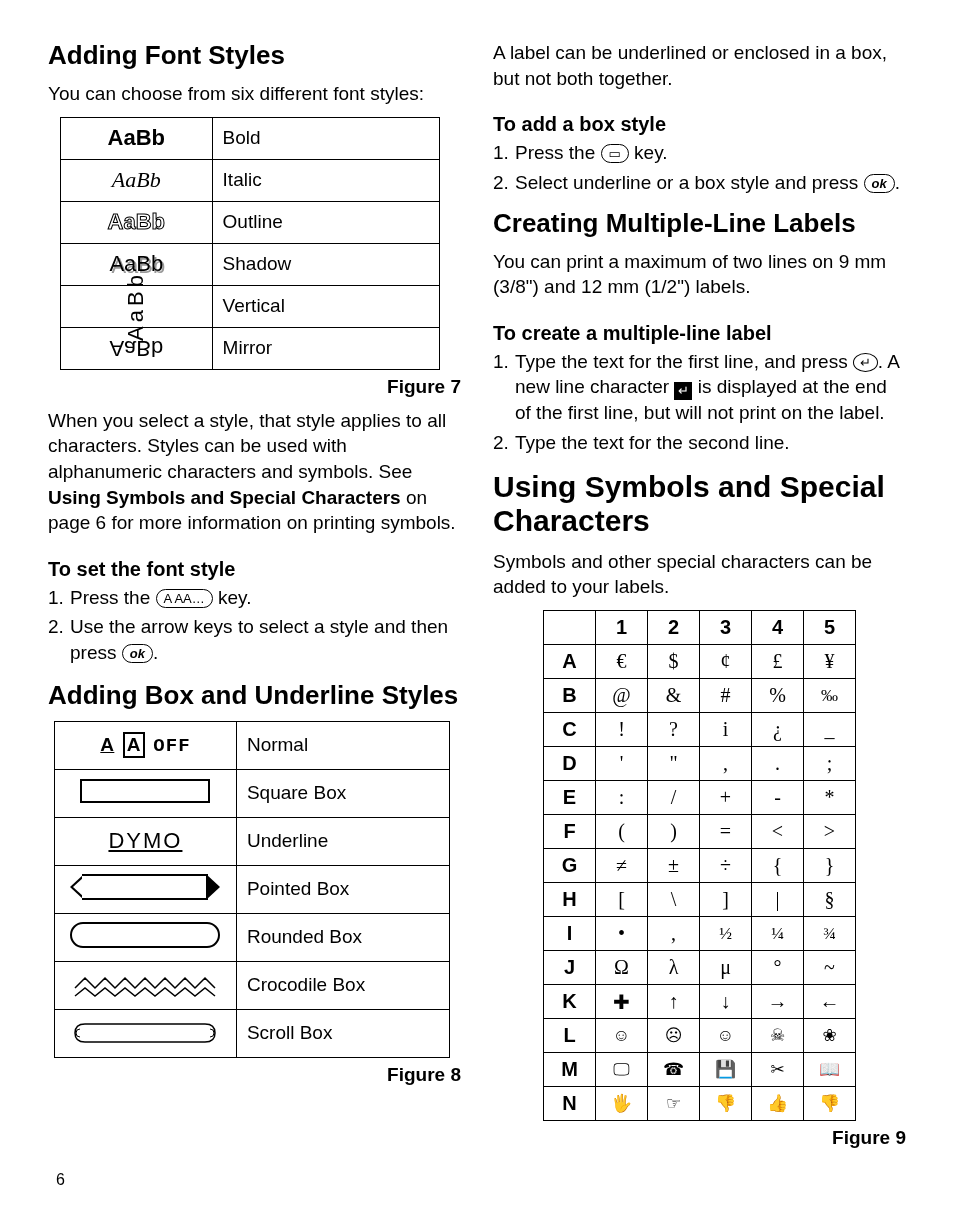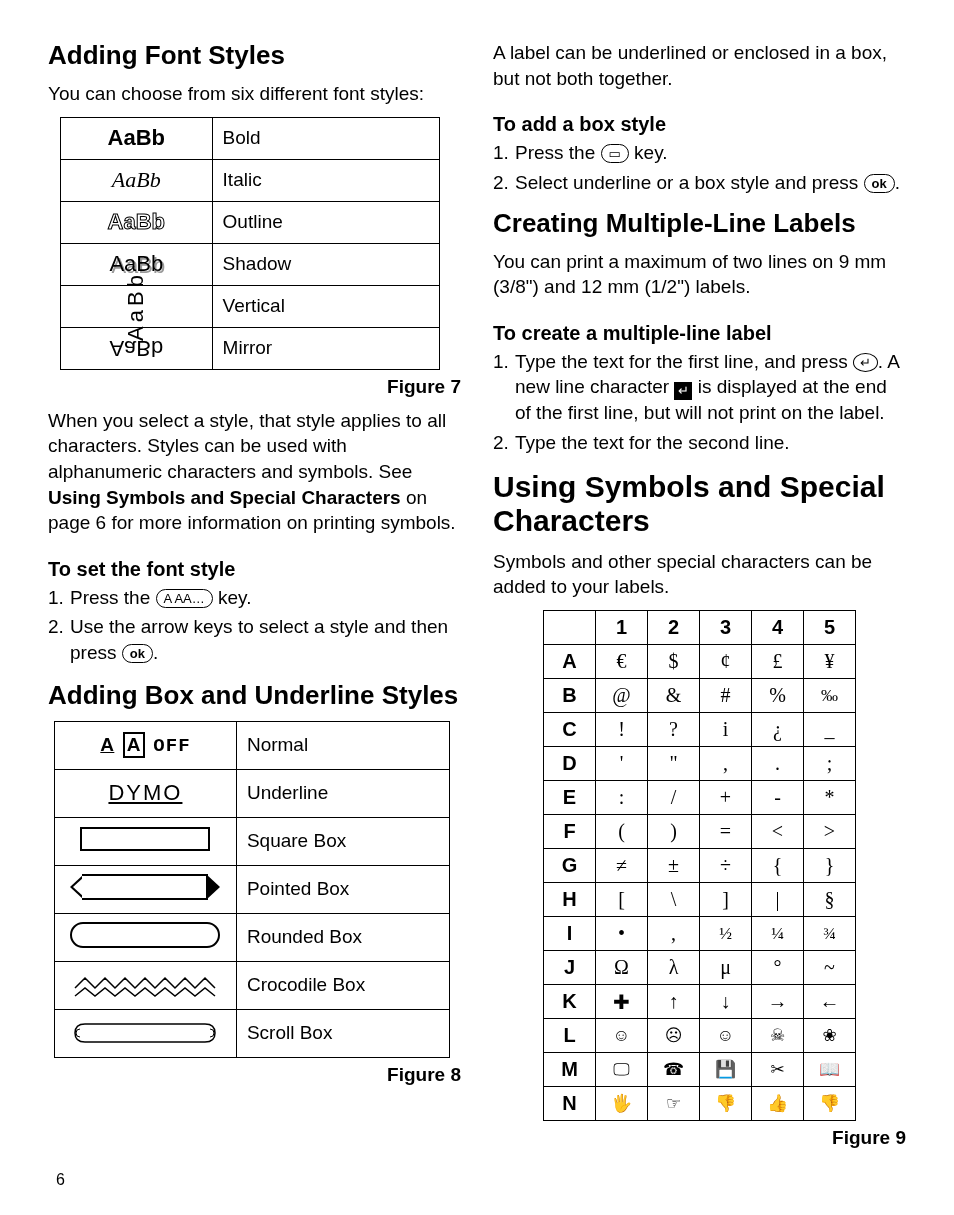--- a/index.html
+++ b/index.html
@@ -14,21 +14,21 @@
   .subhead { font-weight: 700; font-size: 20px; margin-top: 22px; margin-bottom: 4px; }
   ol.steps { list-style: none; counter-reset: step; padding-left: 0; font-size: 19px; line-height: 1.35; }
   ol.steps > li { counter-increment: step; padding-left: 22px; position: relative; margin-bottom: 4px; }
   ol.steps > li::before { content: counter(step) ". "; position: absolute; left: 0; }
   .keycap {
     display: inline-block; border: 1.5px solid #000; border-radius: 50%;
     padding: 0 6px; font-size: 13px; line-height: 17px; min-width: 20px; text-align: center;
     vertical-align: 1px;
   }
   .keycap.wide { border-radius: 12px; padding: 0 7px; }
-  .ok { font-weight: 700; text-align: center; }
+  .ok { font-style: italic; font-weight: 700; text-align: center; }
   .newline-inline { display:inline-block; background:#000; color:#fff; width:18px; height:18px; text-align:center; font-size:13px; line-height:18px; vertical-align:-2px; }
   .linkish { font-weight: 700; }
   table.styles-table { border-collapse: collapse; width: 92%; margin: 6px 0 2px 12px; }
   table.styles-table td { border: 1.5px solid #000; padding: 6px 10px; font-size: 19px; }
   table.styles-table td.sample { width: 40%; text-align: center; font-size: 22px; height: 42px; }
   .s-bold { font-weight: 800; font-family: Arial, sans-serif; }
   .s-italic { font-style: italic; font-family: "Times New Roman", serif; font-size: 24px; }
   .s-outline { font-family: Arial, sans-serif; font-weight: 700; color: #fff; -webkit-text-stroke: 1px #000; text-shadow: 0 0 0 #000; }
   .s-shadow { font-family: Arial, sans-serif; text-shadow: 2px 2px 0 #999; }
   .s-vertical span { display:inline-block; transform: rotate(-90deg); font-family: Arial; font-weight:400; letter-spacing:4px; }
@@ -117,26 +117,26 @@
 
       <table class="box-table">
         <tbody>
             <tr>
           <td class="bsample">
             <span class="bs-normal"><span style="text-decoration:underline">A</span> <span class="ubox">A</span><span class="bs-off">OFF</span></span>
           </td>
           <td>Normal</td>
         </tr>
         <tr>
+          <td class="bsample"><span class="bs-square"></span></td>
+          <td>Square Box</td>
+        </tr>
+        <tr>
           <td class="bsample"><span class="bs-underline">DYMO</span></td>
           <td>Underline</td>
-        </tr>
-        <tr>
-          <td class="bsample"><span class="bs-square"></span></td>
-          <td>Square Box</td>
         </tr>
         <tr>
           <td class="bsample">
             <span class="bs-pointed"><span class="mid"></span><span class="capL"></span><span class="capR"></span></span>
           </td>
           <td>Pointed Box</td>
         </tr>
         <tr>
           <td class="bsample"><span class="bs-rounded"></span></td>
           <td>Rounded Box</td>

